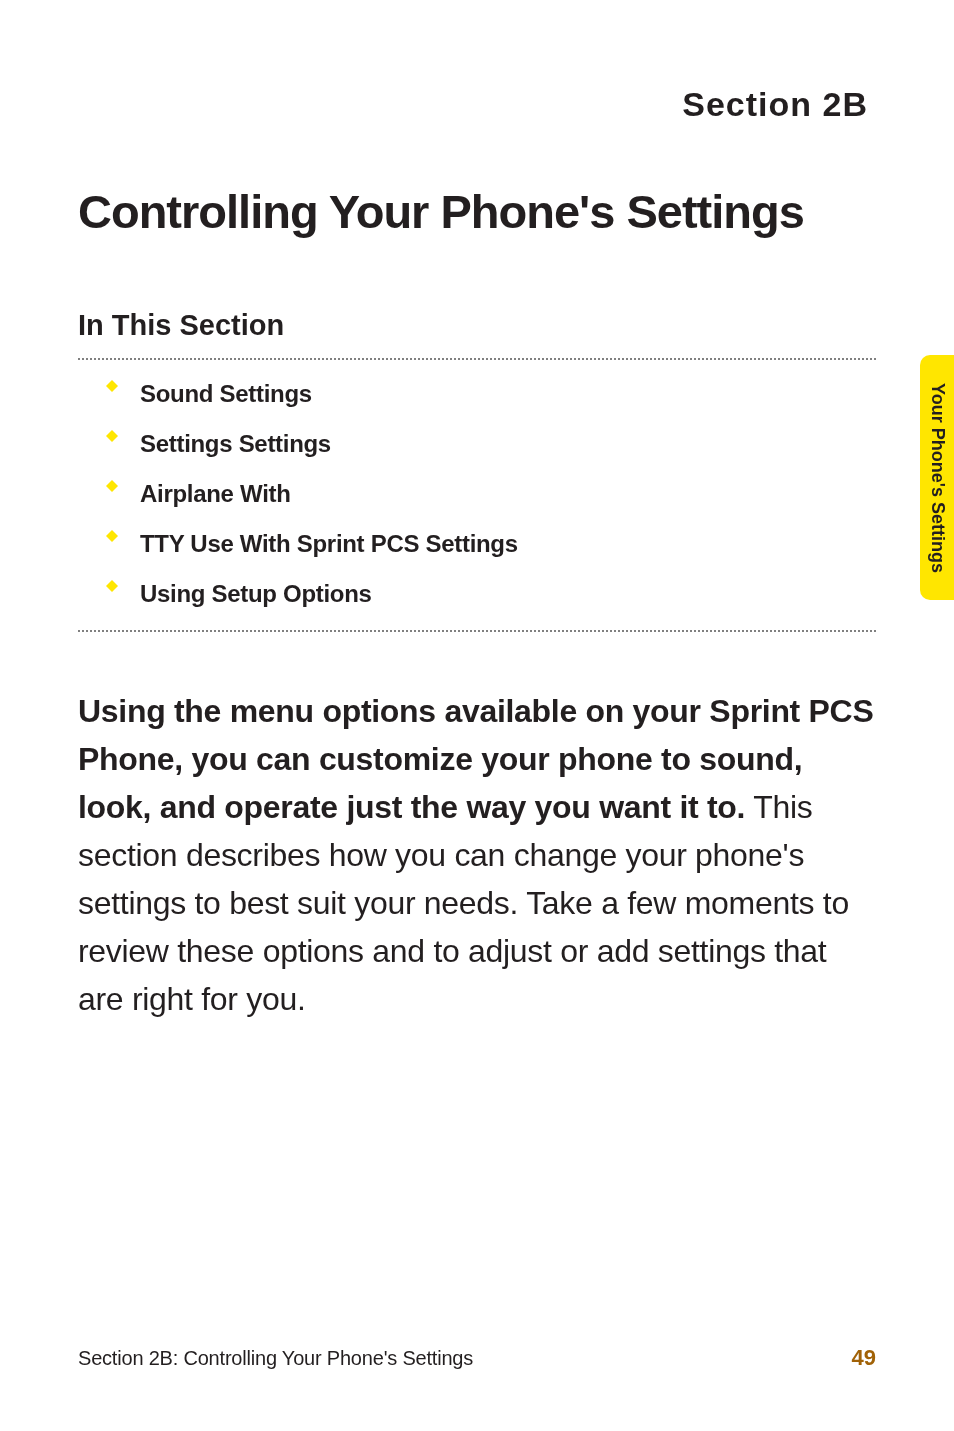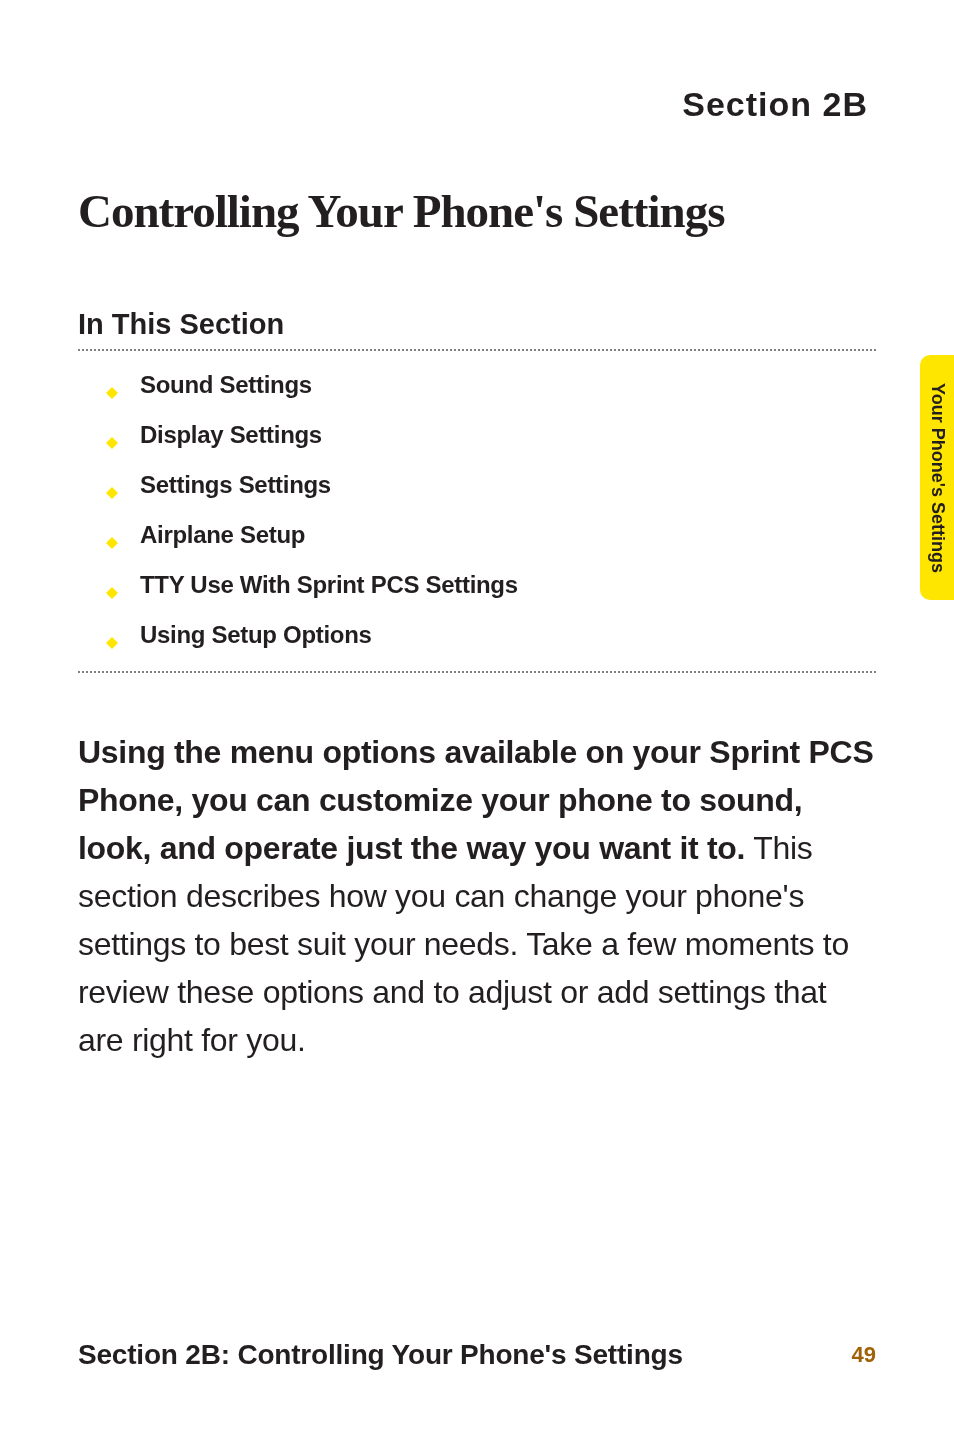--- a/index.html
+++ b/index.html
@@ -30,43 +30,42 @@
     letter-spacing: 1px;
     margin-bottom: 60px;
     margin-right: 8px;
   }
   
   .chapter-title {
     font-size: 47px;
     font-weight: 700;
     letter-spacing: -1px;
     margin-bottom: 70px;
-    font-family: Liberation Serif, serif;
   }
   
   .in-this-section {
     font-size: 29px;
     font-weight: 700;
-    margin-bottom: 8px;
+    margin-bottom: 16px;
   }
   
   .dotted-line {
     border: none;
     border-top: 2px dotted #808080;
     margin-bottom: 20px;
   }
   
   .toc-list {
     list-style: none;
     margin-bottom: 18px;
   }
   
   .toc-item {
     display: flex;
-    align-items: flex-end;
+    align-items: flex-start;
     margin-bottom: 22px;
     padding-left: 28px;
   }
   
   .diamond-icon {
     display: inline-block;
     width: 12px;
     height: 12px;
     margin-right: 22px;
     flex-shrink: 0;
@@ -118,22 +117,22 @@
     position: absolute;
     bottom: 60px;
     left: 78px;
     right: 78px;
     display: flex;
     justify-content: space-between;
     align-items: center;
   }
   
   .footer-title {
-    font-size: 28px;
-    font-weight: 700;
+    font-size: 20px;
+    font-weight: 400;
     letter-spacing: -0.2px;
   }
   
   .page-number {
     font-size: 22px;
     font-weight: 700;
     color: #a16207;
   }
 </style>
 </head>
@@ -156,37 +155,29 @@
           </svg>
       </span>
       <span class="toc-label">Sound Settings</span>
     </li>
     <li class="toc-item">
       <span class="diamond-icon">
         <svg width="12" height="12" viewBox="0 0 12 12">
             <polygon points="6,0 12,6 6,12 0,6" fill="#ffe600"></polygon>
           </svg>
       </span>
-      <span class="toc-label">Display Settings</span>
-    </li>
-    <li class="toc-item">
-      <span class="diamond-icon">
-        <svg width="12" height="12" viewBox="0 0 12 12">
-            <polygon points="6,0 12,6 6,12 0,6" fill="#ffe600"></polygon>
-          </svg>
-      </span>
       <span class="toc-label">Settings Settings</span>
     </li>
     <li class="toc-item">
       <span class="diamond-icon">
         <svg width="12" height="12" viewBox="0 0 12 12">
             <polygon points="6,0 12,6 6,12 0,6" fill="#ffe600"></polygon>
           </svg>
       </span>
-      <span class="toc-label">Airplane Setup</span>
+      <span class="toc-label">Airplane With</span>
     </li>
     <li class="toc-item">
       <span class="diamond-icon">
         <svg width="12" height="12" viewBox="0 0 12 12">
             <polygon points="6,0 12,6 6,12 0,6" fill="#ffe600"></polygon>
           </svg>
       </span>
       <span class="toc-label">TTY Use With Sprint PCS Settings</span>
     </li>
     <li class="toc-item">

